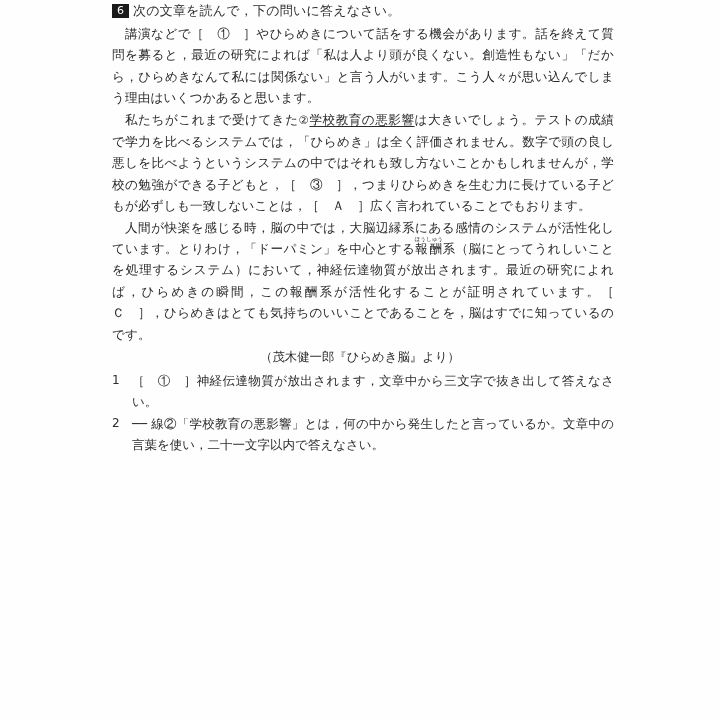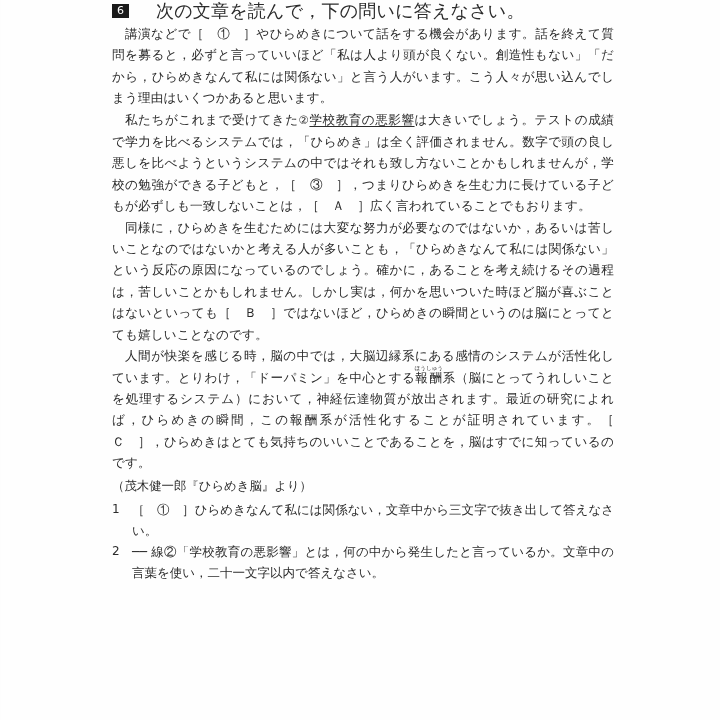--- a/index.html
+++ b/index.html
@@ -43,23 +43,23 @@
     line-height: 14px;
     background: #1a1a1a;
     color: #ffffff;
     text-align: center;
     font-size: 11px;
     font-family: "DejaVu Sans", "Liberation Sans", sans-serif;
     margin-top: 2px;
     flex: none;
   }
   .headline-text {
-    font-size: 18px;
+    font-size: 13px;
     line-height: 18px;
-    margin-left: 27px;
+    margin-left: 4px;
     letter-spacing: 0.2px;
   }
 
   
   .prose {
     font-size: 12.6px;
     line-height: 21.4px;
     text-align: justify;
     text-justify: inter-character;
     letter-spacing: 0.15px;
@@ -83,21 +83,21 @@
     font-size: 5.6px;
     line-height: 6px;
     letter-spacing: 0;
     font-family: "DejaVu Serif", "Liberation Serif", serif;
   }
 
   
   .citation {
     font-size: 12.4px;
     line-height: 20px;
-    text-align: left;
+    text-align: center;
     padding-right: 6px;
     margin-top: 2px;
   }
 
   
   .questions {
     margin-top: 3px;
     font-size: 12.5px;
     line-height: 21.2px;
   }
@@ -135,32 +135,31 @@
 
 <div id="page">
   <div class="sheet">
 
     <div class="headline">
       <span class="qbox">6</span>
       <span class="headline-text">次の文章を読んで，下の問いに答えなさい。</span>
     </div>
 
     <div class="prose">
-      <p class="para" id="para-0">講演などで［　①　］やひらめきについて話をする機会があります。話を終えて質問を募ると，必ずと言っていいほど「私は人より頭が良くない。創造性もない」「だから，ひらめきなんて私には関係ない」と言う人がいます。こう人々が思い込んでしまう理由はいくつかあると思います。</p>
+      <p class="para" id="para-0">講演などで［　①　］やひらめきについて話をする機会があります。話を終えて質問を募ると，最近の研究によれば「私は人より頭が良くない。創造性もない」「だから，ひらめきなんて私には関係ない」と言う人がいます。こう人々が思い込んでしまう理由はいくつかあると思います。</p>
       <p class="para" id="para-1">私たちがこれまで受けてきた<span class="circ">②</span><u class="ul">学校教育の悪影響</u>は大きいでしょう。テストの成績で学力を比べるシステムでは，「ひらめき」は全く評価されません。数字で頭の良し悪しを比べようというシステムの中ではそれも致し方ないことかもしれませんが，学校の勉強ができる子どもと，［　③　］，つまりひらめきを生む力に長けている子どもが必ずしも一致しないことは，［　Ａ　］広く言われていることでもおります。</p>
-      <p class="para" id="para-3">同様に，ひらめきを生むためには大変な努力が必要なのではないか，あるいは苦しいことなのではないかと考える人が多いことも，「ひらめきなんて私には関係ない」という反応の原因になっているのでしょう。確かに，あることを考え続けるその過程は，苦しいことかもしれません。しかし実は，何かを思いついた時ほど脳が喜ぶことはないといっても［　Ｂ　］ではないほど，ひらめきの瞬間というのは脳にとってとても嬉しいことなのです。</p>
       <p class="para" id="para-5">人間が快楽を感じる時，脳の中では，大脳辺縁系にある感情のシステムが活性化しています。とりわけ，「ドーパミン」を中心とする<ruby>報酬<rt>ほうしゅう</rt></ruby>系（脳にとってうれしいことを処理するシステム）において，神経伝達物質が放出されます。最近の研究によれば，ひらめきの瞬間，この報酬系が活性化することが証明されています。［　Ｃ　］，ひらめきはとても気持ちのいいことであることを，脳はすでに知っているのです。</p>
     </div>
 
     <div class="citation">（茂木健一郎『ひらめき脳』より）</div>
 
     <div class="questions" id="questions-list">
         <div class="qrow">
           <span class="qnum">1</span>
-          <span class="qtext">［　①　］ひらめきなんて私には関係ない，文章中から三文字で抜き出して答えなさい。</span>
+          <span class="qtext">［　①　］神経伝達物質が放出されます，文章中から三文字で抜き出して答えなさい。</span>
         </div>
         <div class="qrow">
           <span class="qnum">2</span>
           <span class="qtext">── 線②「学校教育の悪影響」とは，何の中から発生したと言っているか。文章中の言葉を使い，二十一文字以内で答えなさい。</span>
         </div>
       </div>
 
   </div>
   <div id="grain"></div>
 </div>

